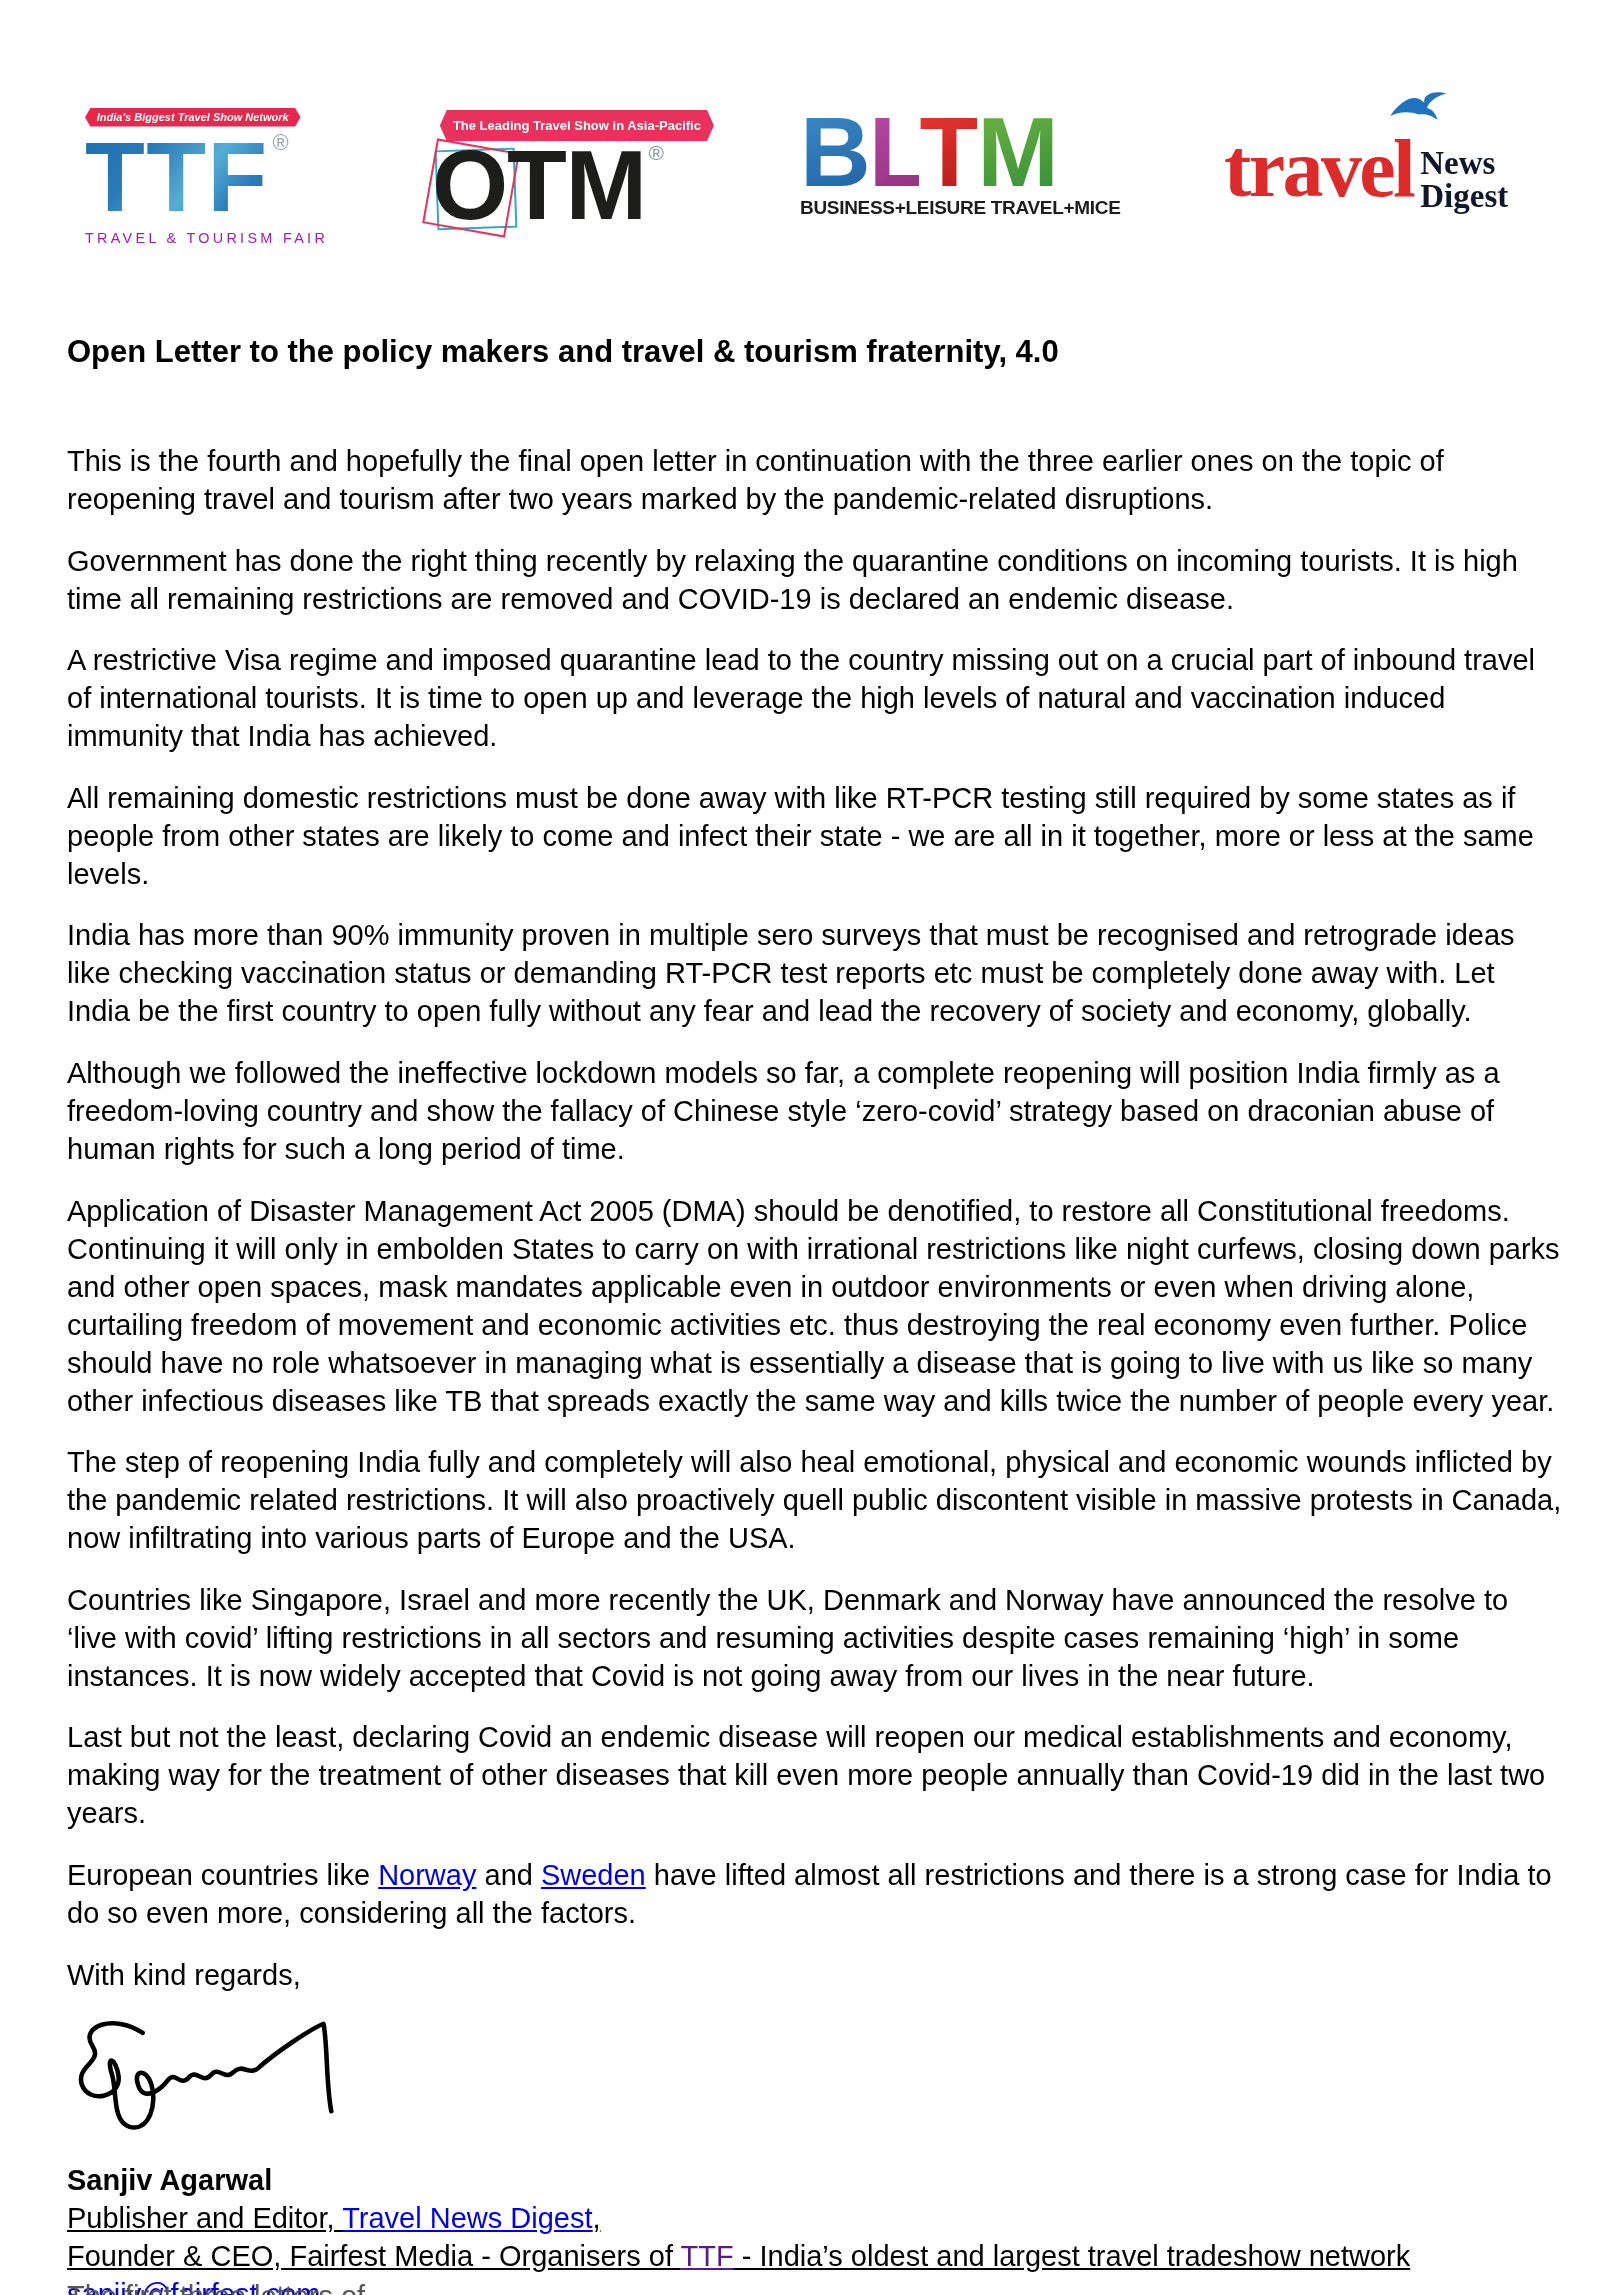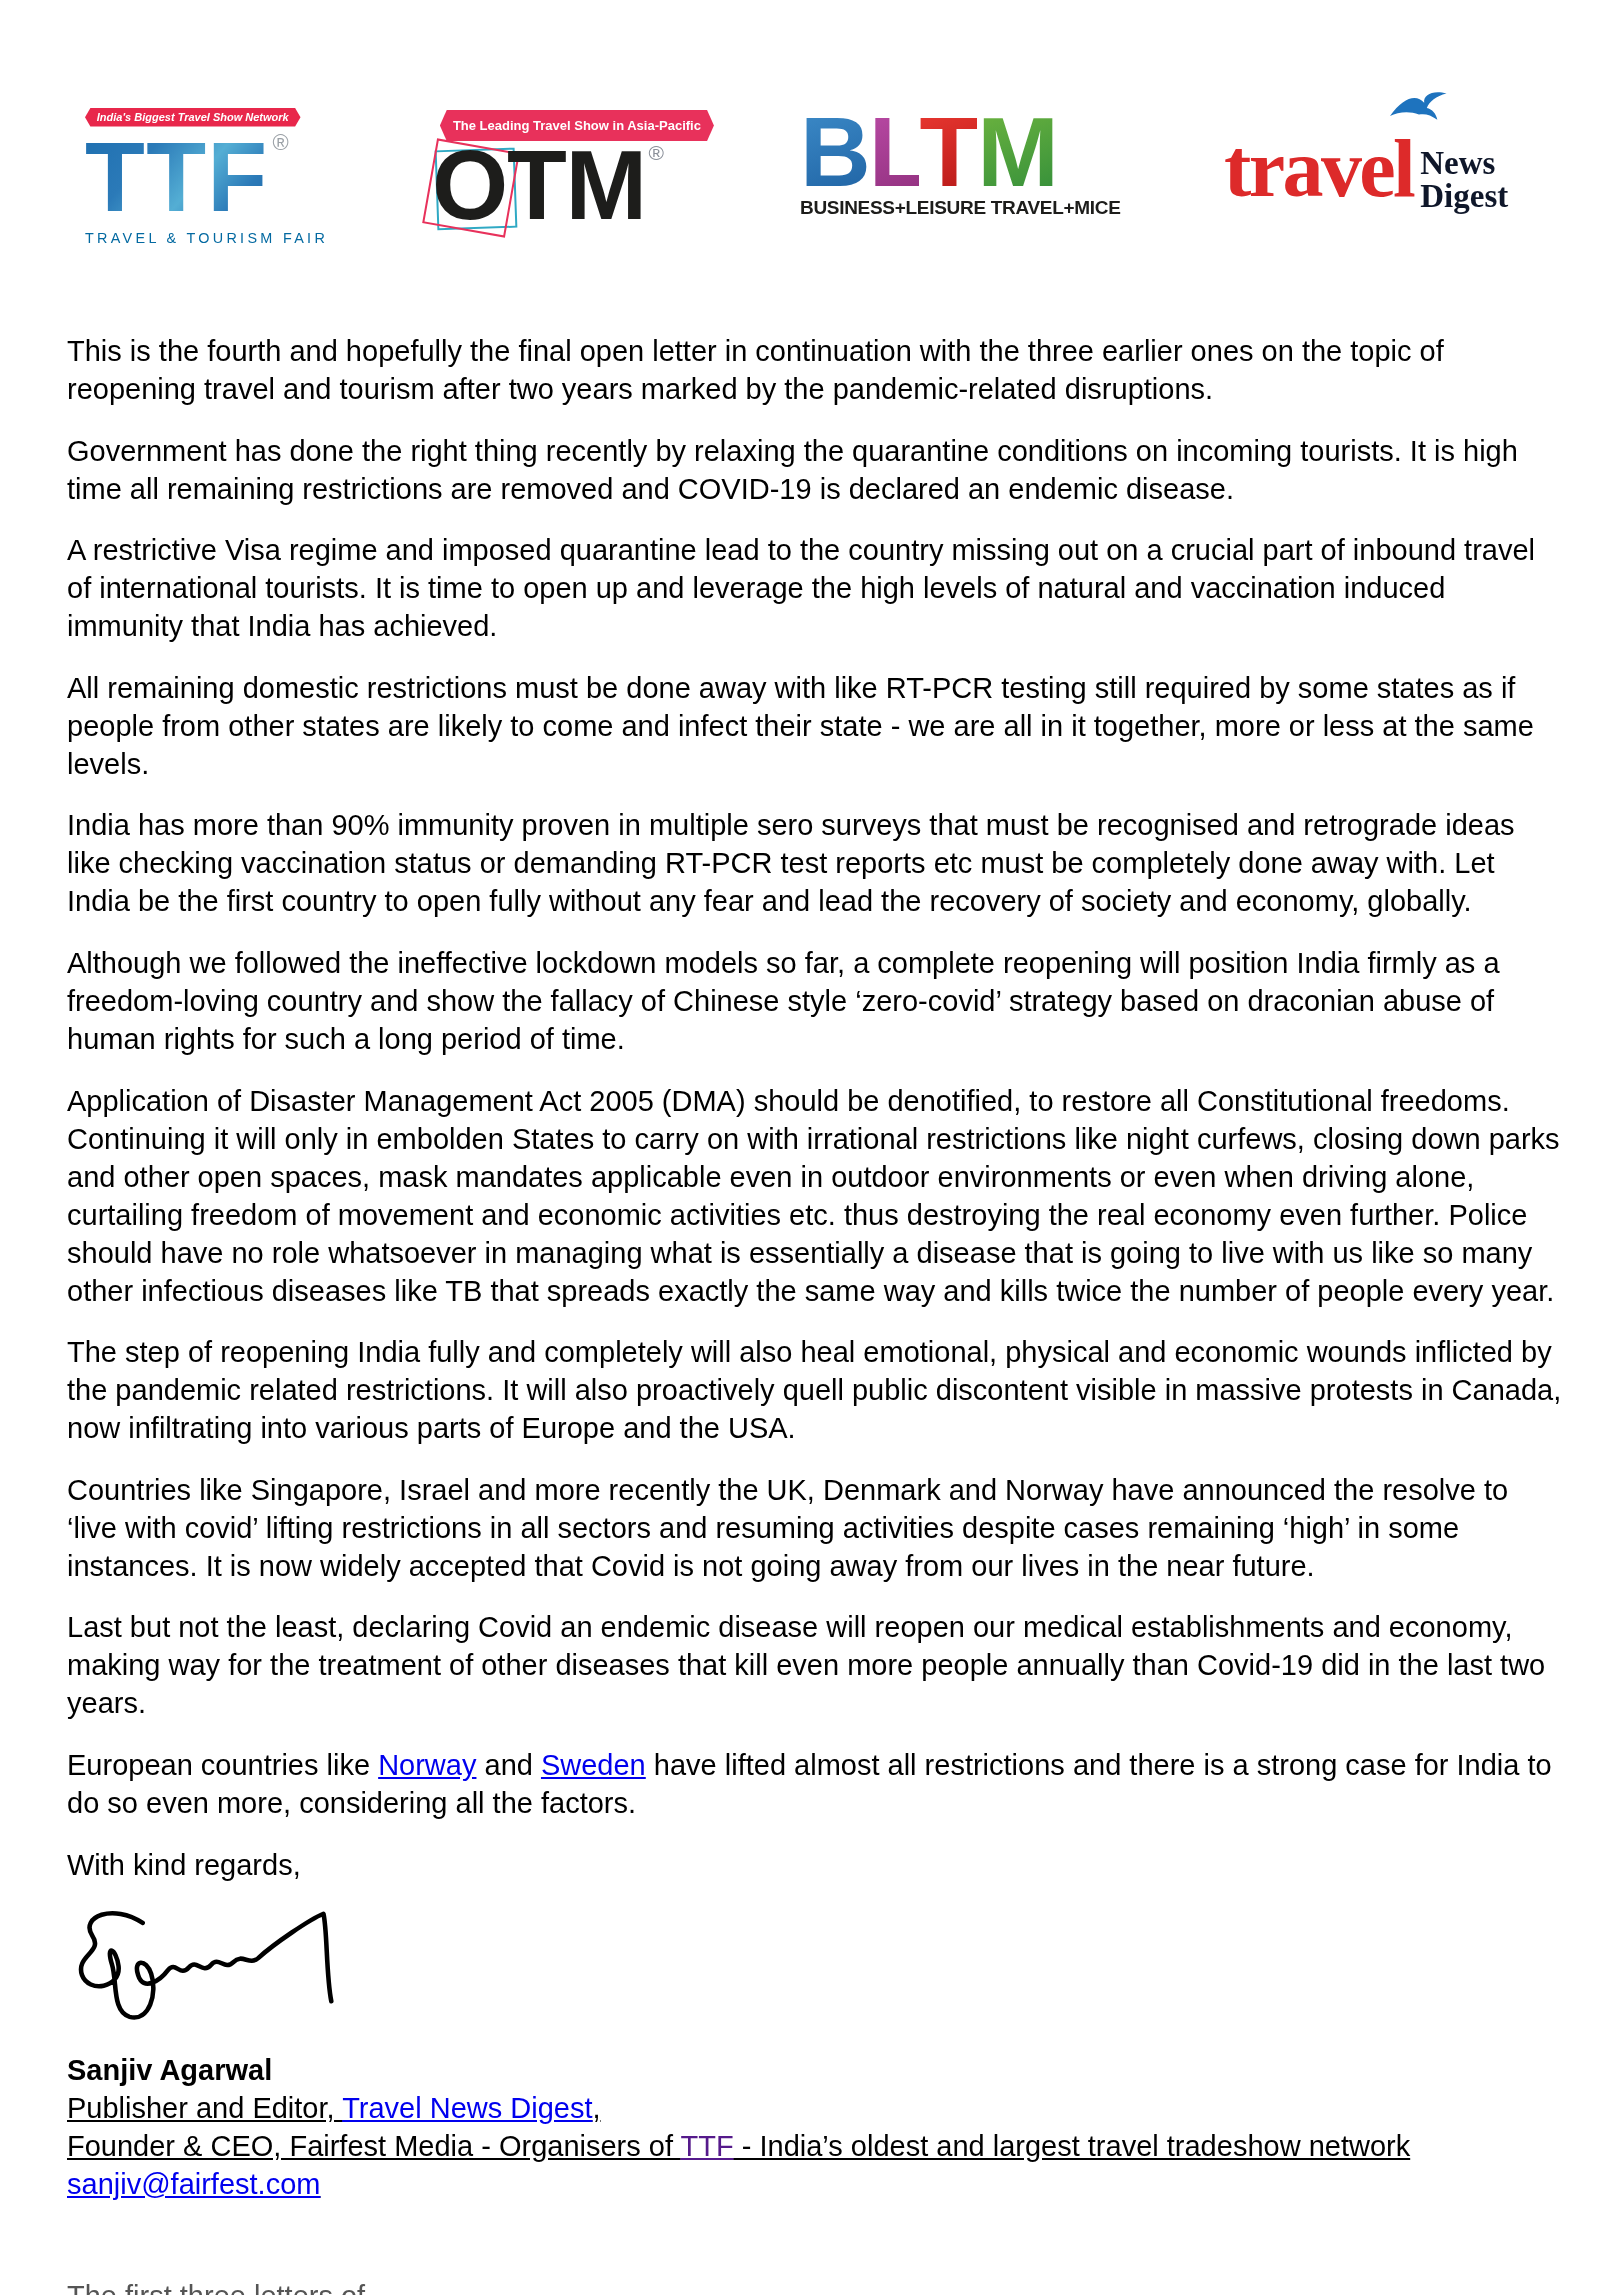--- a/index.html
+++ b/index.html
@@ -24,21 +24,21 @@
     padding:3.3px 11.8px; white-space:nowrap;
     clip-path:polygon(2.5% 0,97.5% 0,100% 50%,97.5% 100%,2.5% 100%,0 50%);
   }
   .ttf-word{
     font-size:98px; font-weight:bold; line-height:1; letter-spacing:1.3px;
     background:linear-gradient(130deg,#1e6fb0 0%,#2b7ab8 30%,#54aed4 55%,#2b7ab8 75%,#1b5f9e 100%);
     -webkit-background-clip:text; background-clip:text; color:transparent;
     display:inline-block; margin-top:1.3px;
   }
   .ttf-reg{ color:#9aa0a6; font-size:22px; vertical-align:top; line-height:1; position:relative; top:3.9px; left:3.9px; font-weight:normal; -webkit-background-clip:initial; background:none;}
-  .ttf-tag{ color:#0369a1; font-size:14.4px; letter-spacing:3.3px; white-space:nowrap; margin-top:3.9px; }
+  .ttf-tag{ color:#a21caf; font-size:14.4px; letter-spacing:3.3px; white-space:nowrap; margin-top:3.9px; }
 
   
   .logo-otm { left:432px; top:110px; width:262px; }
   .otm-banner{
     display:inline-block; margin-left:7.9px;
     background:#e8315b; color:#ffffff;
     font-size:13px; font-weight:bold;
     padding:8px 13px; white-space:nowrap;
     clip-path:polygon(2.5% 0,97.5% 0,100% 50%,97.5% 100%,2.5% 100%,0 50%);
   }
@@ -118,20 +118,21 @@
       </svg>
     </div>
     <div class="tnd-right">
       <div>News</div>
       <div>Digest</div>
     </div>
   </div>
 </div>
 
 <div class="content">
+  <div class="title">Open Letter to the policy makers and travel &amp; tourism fraternity, 4.0</div>
 
   <div class="para">This is the fourth and hopefully the final open letter in continuation with the three earlier ones on the topic of reopening travel and tourism after two years marked by the pandemic-related disruptions.</div>
   <div class="para">Government has done the right thing recently by relaxing the quarantine conditions on incoming tourists. It is high time all remaining restrictions are removed and COVID-19 is declared an endemic disease.</div>
   <div class="para">A restrictive Visa regime and imposed quarantine lead to the country missing out on a crucial part of inbound travel of international tourists. It is time to open up and leverage the high levels of natural and vaccination induced immunity that India has achieved.</div>
   <div class="para">All remaining domestic restrictions must be done away with like RT-PCR testing still required by some states as if people from other states are likely to come and infect their state - we are all in it together, more or less at the same levels.</div>
   <div class="para">India has more than 90% immunity proven in multiple sero surveys that must be recognised and retrograde ideas like checking vaccination status or demanding RT-PCR test reports etc must be completely done away with. Let India be the first country to open fully without any fear and lead the recovery of society and economy, globally.</div>
   <div class="para">Although we followed the ineffective lockdown models so far, a complete reopening will position India firmly as a freedom-loving country and show the fallacy of Chinese style ‘zero-covid’ strategy based on draconian abuse of human rights for such a long period of time.</div>
   <div class="para">Application of Disaster Management Act 2005 (DMA) should be denotified, to restore all Constitutional freedoms. Continuing it will only in embolden States to carry on with irrational restrictions like night curfews, closing down parks and other open spaces, mask mandates applicable even in outdoor environments or even when driving alone, curtailing freedom of movement and economic activities etc. thus destroying the real economy even further. Police should have no role whatsoever in managing what is essentially a disease that is going to live with us like so many other infectious diseases like TB that spreads exactly the same way and kills twice the number of people every year.</div>
   <div class="para">The step of reopening India fully and completely will also heal emotional, physical and economic wounds inflicted by the pandemic related restrictions. It will also proactively quell public discontent visible in massive protests in Canada, now infiltrating into various parts of Europe and the USA.</div>
   <div class="para">Countries like Singapore, Israel and more recently the UK, Denmark and Norway have announced the resolve to ‘live with covid’ lifting restrictions in all sectors and resuming activities despite cases remaining ‘high’ in some instances. It is now widely accepted that Covid is not going away from our lives in the near future.</div>

